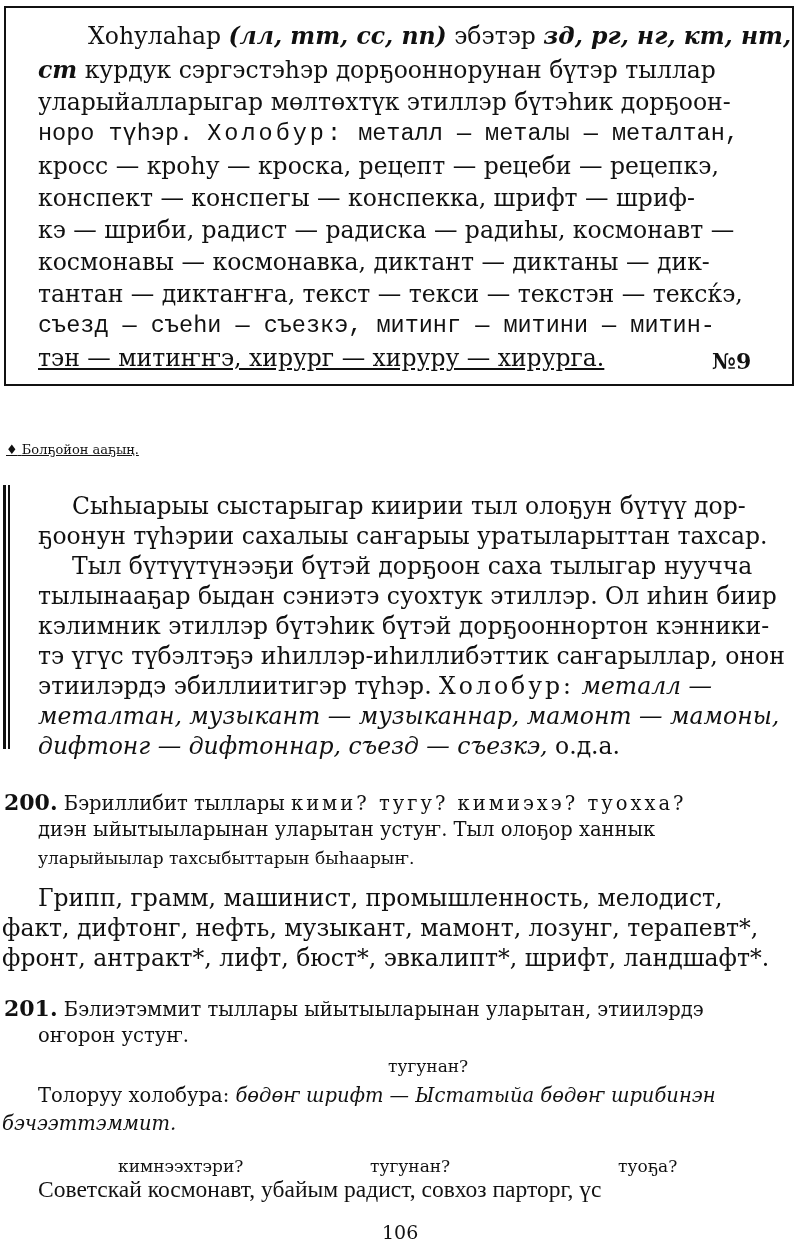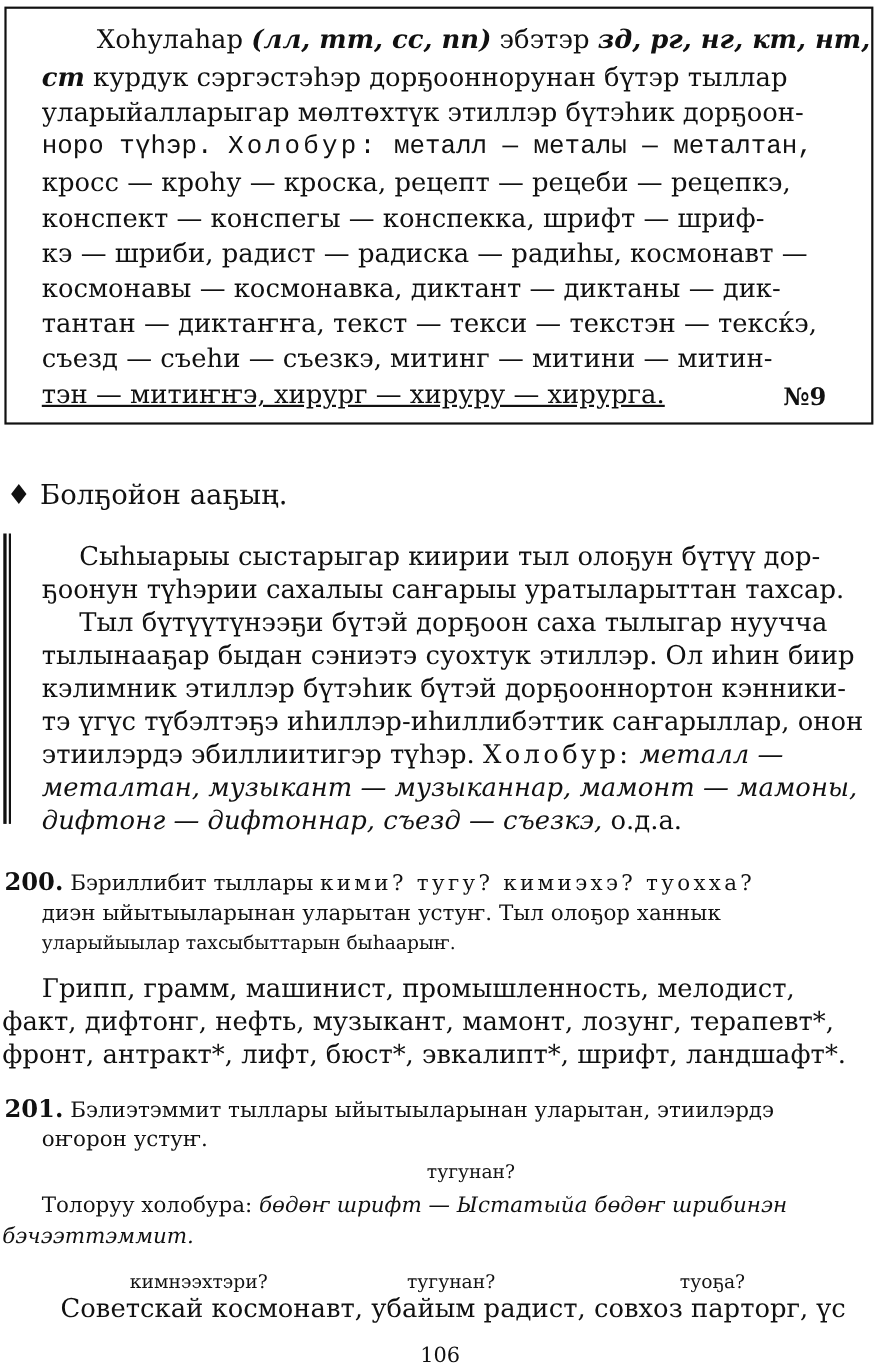--- a/index.html
+++ b/index.html
@@ -29,25 +29,25 @@
 </div>
 <div class="line" style="left:38px;top:88px;">уларыйалларыгар мөлтөхтүк этиллэр бүтэһик дорҕоон-</div>
 <div class="line" style="left:38px;top:120px;font-family:Liberation Mono, monospace;">
   <span>норо түһэр. </span><span class="sp">Холобур:</span><span> металл — металы — металтан,</span>
 </div>
 <div class="line" style="left:38px;top:152px;">кросс — кроһу — кроска, рецепт — рецеби — рецепкэ,</div>
 <div class="line" style="left:38px;top:184px;">конспект — конспегы — конспекка, шрифт — шриф-</div>
 <div class="line" style="left:38px;top:216px;">кэ — шриби, радист — радиска — радиһы, космонавт —</div>
 <div class="line" style="left:38px;top:248px;">космонавы — космонавка, диктант — диктаны — дик-</div>
 <div class="line" style="left:38px;top:280px;">тантан — диктаҥҥа, текст — текси — текстэн — тексќэ,</div>
-<div class="line" style="left:38px;top:312px;">съезд — съеһи — съезкэ, митинг — митини — митин-</div>
+<div class="line" style="left:38px;top:312px;font-family:Liberation Mono, monospace;">съезд — съеһи — съезкэ, митинг — митини — митин-</div>
 <div class="line" style="left:38px;top:344px;text-decoration:underline;">тэн — митиҥҥэ, хирург — хируру — хирурга.</div>
 <div class="line num" style="left:712px;top:347px;font-size:22px;">№9</div>
 
-<div class="line" style="left:6px;top:436px;font-size:25px;">
+<div class="line" style="left:6px;top:436px;font-size:13px;text-decoration:underline;">
   <span>♦</span>
   <span>Болҕойон ааҕың.</span>
 </div>
 
 <div class="bar"></div>
 <div class="line" style="left:72px;top:492px;">Сыһыарыы сыстарыгар киирии тыл олоҕун бүтүү дор-</div>
 <div class="line" style="left:38px;top:522px;">ҕоонун түһэрии сахалыы саҥарыы уратыларыттан тахсар.</div>
 <div class="line" style="left:72px;top:552px;">Тыл бүтүүтүнээҕи бүтэй дорҕоон саха тылыгар нууччa</div>
 <div class="line" style="left:38px;top:582px;">тылынааҕар быдан сэниэтэ суохтук этиллэр. Ол иһин биир</div>
 <div class="line" style="left:38px;top:612px;">кэлимник этиллэр бүтэһик бүтэй дорҕооннортон кэнники-</div>
@@ -76,15 +76,15 @@
 </div>
 <div class="line" style="left:38px;top:1022px;font-size:19.5px;">оҥорон устуҥ.</div>
 <div class="line sm" style="left:388px;top:1052px;">тугунан?</div>
 <div class="line" style="left:38px;top:1082px;font-size:19.5px;">
   <span>Толоруу холобура: </span><span class="it">бөдөҥ шрифт — Ыстатыйа бөдөҥ шрибинэн</span>
 </div>
 <div class="line it" style="left:2px;top:1110px;font-size:19.5px;">бэчээттэммит.</div>
 <div class="line sm" style="left:118px;top:1152px;">кимнээхтэри?</div>
 <div class="line sm" style="left:370px;top:1152px;">тугунан?</div>
 <div class="line sm" style="left:618px;top:1152px;">туоҕа?</div>
-<div class="line" style="left:55px;top:1175px;">Советскай космонавт, убайым радист, совхоз парторг, үс</div>
+<div class="line" style="left:38px;top:1175px;font-family:Liberation Serif, serif;">Советскай космонавт, убайым радист, совхоз парторг, үс</div>
 
 <div class="line" style="left:382px;top:1218px;font-size:19px;">106</div>
 
 </body></html>

